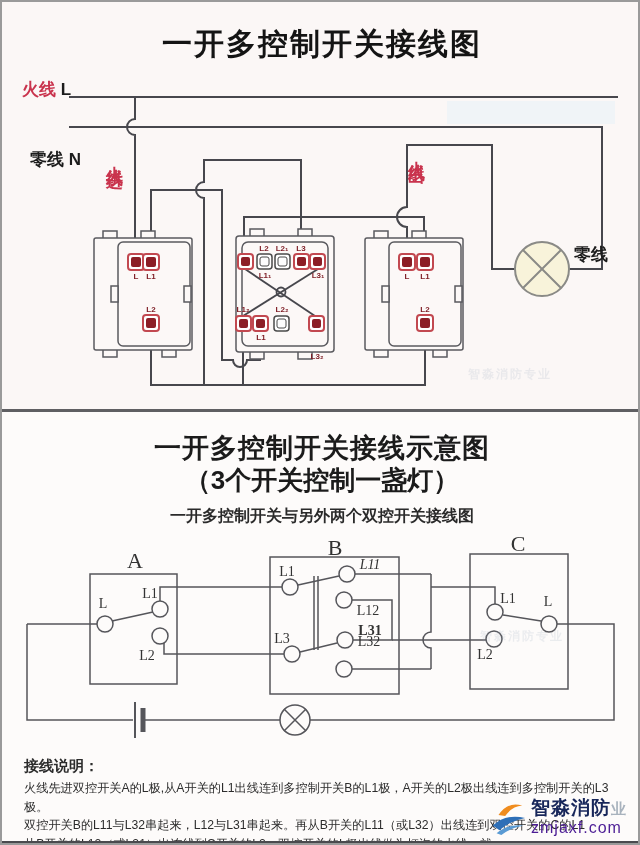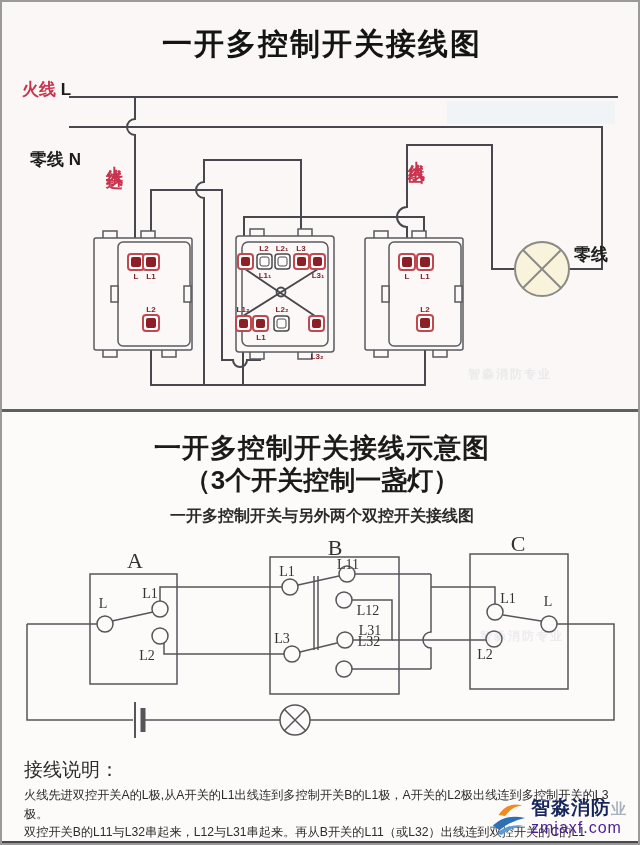--- a/index.html
+++ b/index.html
@@ -18,21 +18,21 @@
   .buslabel{font-size:17px;font-weight:800;color:#1c1c1c;white-space:nowrap;}
   .buslabel .red{color:#c9334d;}
   .vtext{writing-mode:vertical-rl;text-orientation:upright;font-size:17px;font-weight:800;
          color:#c9334d;letter-spacing:3px;line-height:1;}
   .lampneutral{font-size:17px;font-weight:800;color:#1c1c1c;}
   .tl{font-size:8px;font-weight:700;color:#7d1b23;transform:translate(-50%,0);white-space:nowrap;}
   .sch{font-family:"Liberation Serif",serif;color:#333;transform:translate(-50%,0);white-space:nowrap;}
   .sw-name{font-size:22px;}
   .sch-term{font-size:14px;}
   .notes{left:22px;top:755px;width:606px;color:#2c2c2c;}
-  .notes .hd{font-size:19px;font-weight:400;margin-bottom:3px;}
+  .notes .hd{font-size:15px;font-weight:700;margin-bottom:3px;}
   .notes .ln{font-size:12.2px;line-height:18.5px;}
   .logo{left:487px;top:796px;width:150px;display:flex;align-items:center;gap:4px;}
   .logo-txt{display:flex;flex-direction:column;line-height:1.1;}
   .logo-name{font-size:19px;font-weight:900;color:#17265a;letter-spacing:1px;}
   .logo-name .tail{color:#a8b2bd;font-size:15px;font-weight:700;}
   .logo-dom{font-size:16px;font-weight:400;color:#4c1d95;letter-spacing:1px;}
   .wm{color:#8fa0b6;opacity:.16;font-size:12px;font-weight:700;letter-spacing:2px;pointer-events:none;}
 </style>
 </head>
 <body>
@@ -223,23 +223,23 @@
   <div class="abs sch sw-name" style="left:133px;top:546px;">A</div>
   <div class="abs sch sw-name" style="left:333px;top:533px;">B</div>
   <div class="abs sch sw-name" style="left:516px;top:529px;">C</div>
 
   <div class="abs sch sch-term" style="left:101px;top:594px;">L</div>
   <div class="abs sch sch-term" style="left:148px;top:584px;">L1</div>
   <div class="abs sch sch-term" style="left:145px;top:646px;">L2</div>
 
   <div class="abs sch sch-term" style="left:285px;top:562px;">L1</div>
   <div class="abs sch sch-term" style="left:280px;top:629px;">L3</div>
-  <div class="abs sch sch-term" style="left:346px;top:555px;">L11</div>
+  <div class="abs sch sch-term" style="left:368px;top:555px;font-style:italic;">L11</div>
   <div class="abs sch sch-term" style="left:366px;top:601px;text-align:right;">L12</div>
-  <div class="abs sch sch-term" style="left:368px;top:621px;">L31</div>
+  <div class="abs sch sch-term" style="left:368px;top:621px;font-weight:bold;">L31</div>
   <div class="abs sch sch-term" style="left:367px;top:632px;">L32</div>
 
   <div class="abs sch sch-term" style="left:506px;top:589px;">L1</div>
   <div class="abs sch sch-term" style="left:483px;top:645px;">L2</div>
   <div class="abs sch sch-term" style="left:546px;top:592px;">L</div>
 
   <div class="abs notes">
     <div class="hd">接线说明：</div>
     <div class="ln">火线先进双控开关A的L极,从A开关的L1出线连到多控制开关B的L1极，A开关的L2极出线连到多控制开关的L3极。</div>
     <div class="ln">双控开关B的L11与L32串起来，L12与L31串起来。再从B开关的L11（或L32）出线连到双控开关的C的L1</div>

